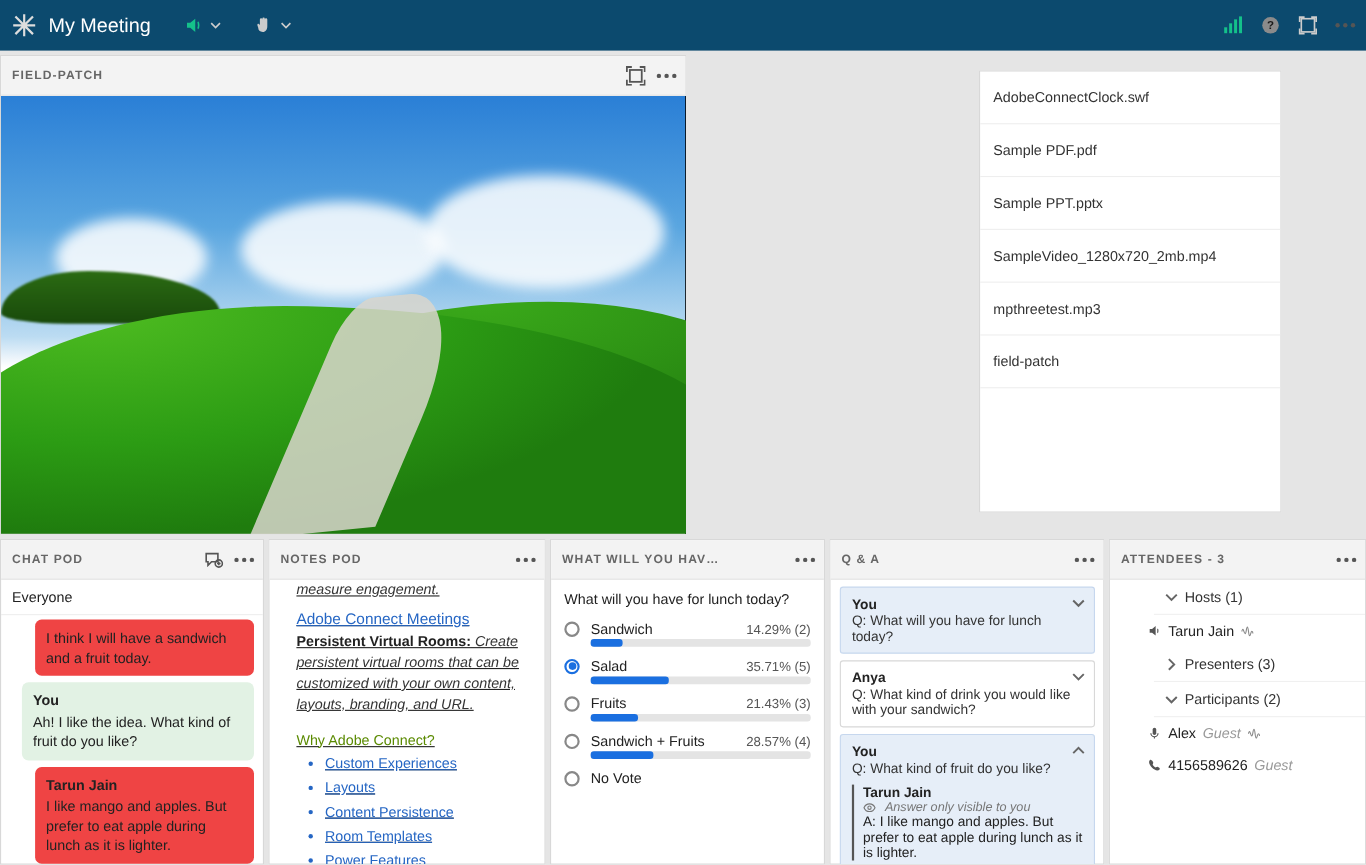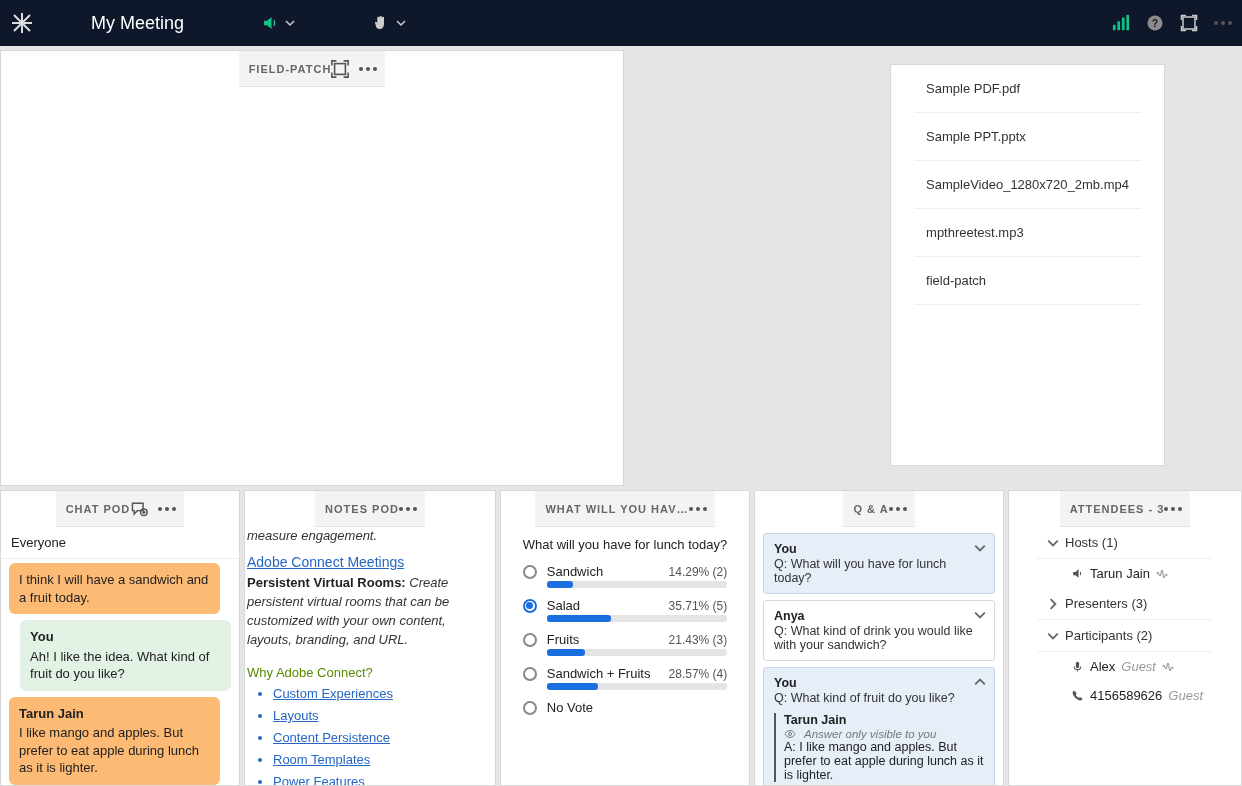--- a/index.html
+++ b/index.html
@@ -1,35 +1,35 @@
 <!DOCTYPE html>
 <html><head>
 <meta charset="utf-8">
 <style>
 * { margin:0; padding:0; box-sizing:border-box; font-family:-apple-system,Segoe UI,Arial,sans-serif; }
 body { width:1242px; height:786px; background:#e5e5e5; overflow:hidden; font-size:13px; color:#222; }
 
 
-.topbar { height:46px; background:#0f172a; display:flex; align-items:center; color:#fff; padding:0 10px;gap:47px; }
+.topbar { height:46px; background:#0c4a6e; display:flex; align-items:center; color:#fff; padding:0 10px; }
 .topbar .logo { width:24px; height:24px; display:flex; align-items:center; justify-content:center; margin-right:10px; }
 .topbar .title { font-size:18px; font-weight:500; }
 .topbar .grp { display:flex; align-items:center; gap:6px; margin-left:30px; }
 .topbar .spacer { flex:1; }
 .topbar .right { display:flex; align-items:center; gap:16px; }
 .chev { width:10px; height:10px; display:inline-block; }
 .chev svg { width:10px; height:10px; }
 .icon-btn { display:flex; align-items:center; justify-content:center; cursor:pointer; color:#ccc; }
 .icon-btn svg { width:18px; height:18px; }
 .vol-good { color:#14c18a; }
 
 
 .work { position:absolute; top:50px; left:0; right:0; bottom:0; }
 
 
-.pod { background:#fff; position:absolute; display:flex; flex-direction:column; border:1px solid #d8d8d8;align-items:center; }
+.pod { background:#fff; position:absolute; display:flex; flex-direction:column; border:1px solid #d8d8d8; }
 .pod-header { height:36px; background:#f3f3f3; border-bottom:1px solid #e3e3e3; display:flex; align-items:center; padding:0 8px 0 10px; }
 .pod-title { font-size:11px; letter-spacing:1px; color:#666; font-weight:600; text-transform:uppercase; overflow:hidden; text-overflow:ellipsis; white-space:nowrap; flex:1; }
 .pod-actions { display:flex; align-items:center; gap:10px; color:#555; }
 .dots { display:flex; gap:3px; }
 .dots span { width:4px; height:4px; border-radius:50%; background:#555; }
 .pod-body { flex:1; overflow:auto; }
 
 
 .share-body { background:#000; position:relative; }
 .sky { position:absolute; inset:0; background:linear-gradient(to bottom,#2a7fd6 0%,#5aa6e0 30%,#bcdcf2 55%,#eef5fb 60%,#ffffff 62%); }
@@ -42,25 +42,25 @@
 
 .file-row { padding:16px 12px; border-bottom:1px solid #eee; font-size:13px; color:#333; cursor:pointer; }
 
 
 
 
 .chat-everyone { padding:8px 10px; font-size:13px; border-bottom:1px solid #eee; }
 .chat-msgs { padding:4px 8px; display:flex; flex-direction:column; gap:6px; font-size:13px; }
 .msg { padding:8px 10px; border-radius:6px; max-width:95%; line-height:1.35; }
 .msg .name { font-weight:600; margin-bottom:2px; }
-.msg.me-blue { background:#fdba74; }
+.msg.me-blue { background:#ef4444;margin-left:23px; }
 .msg.me-green { background:#e2f2e4; align-self:flex-end; }
 
 
-.notes-body { padding:0 10px 10px 2px; font-size:13px; line-height:1.45; }
+.notes-body { padding:0 10px 10px 24px; font-size:13px; line-height:1.45;text-decoration:underline; }
 .notes-body em { color:#333; }
 .notes-body a { color:#2566c4; text-decoration:underline; cursor:pointer; }
 .notes-h { color:#2566c4; text-decoration:underline; font-size:14px; display:block; margin:6px 0 2px 0; font-weight:500; }
 .why { color:#5a8a00; margin-top:14px; font-size:13px; }
 .bul { list-style:disc; padding-left:26px; color:#2566c4; }
 .bul li { margin:3px 0; }
 
 
 .poll-q { padding:10px 12px 6px 12px; font-size:13px; }
 .poll-opt { padding:6px 12px 10px 12px; }
@@ -78,21 +78,21 @@
 .qa-card { border:1px solid #d8d8d8; border-radius:3px; padding:8px 10px; position:relative; }
 .qa-card.blue { background:#e6eef8; border-color:#c6d7ee; }
 .qa-card .who { font-weight:600; margin-bottom:1px; }
 .qa-card .q { color:#333; }
 .qa-tog { position:absolute; right:8px; top:8px; color:#666; }
 .qa-ans { border-left:2px solid #555; margin-top:8px; padding-left:8px; }
 .qa-ans .vis { color:#777; font-style:italic; font-size:11.5px; display:flex; align-items:center; gap:8px; }
 
 
 .att-body { font-size:13px; }
-.att-sec { padding:8px 10px; display:flex; align-items:center; gap:6px; border-bottom:1px solid #f0f0f0; color:#333; }
+.att-sec { padding:8px 10px; display:flex; align-items:center; gap:6px; border-bottom:1px solid #f0f0f0; color:#333;margin-left:40px; }
 .att-item { padding:7px 10px 7px 34px; display:flex; align-items:center; gap:6px; }
 .att-item .nm { }
 .guest { color:#999; font-style:italic; }
 .caret { width:12px; height:12px; }
 
 
 svg { display:block; }
 </style>
 </head>
 <body>
@@ -195,20 +195,21 @@
       <div class="cloud" style="left:62%; top:18%; width:35%; height:26%;"></div>
       <div class="hill2"></div>
       <div class="trees"></div>
       <div class="hill1"></div>
       <div class="road"></div>
     </div>
   </div>
 
   <div class="pod" style="left:890px; top:14px; width:275px; height:402px;">
     <div class="pod-body" id="files-list">
+        <div class="file-row">AdobeConnectClock.swf</div>
         <div class="file-row">Sample PDF.pdf</div>
         <div class="file-row">Sample PPT.pptx</div>
         <div class="file-row">SampleVideo_1280x720_2mb.mp4</div>
         <div class="file-row">mpthreetest.mp3</div>
         <div class="file-row">field-patch</div>
       </div>
   </div>
 
   <div class="pod" style="left:0; top:440px; width:240px; bottom:0;">
     <div class="pod-header">

